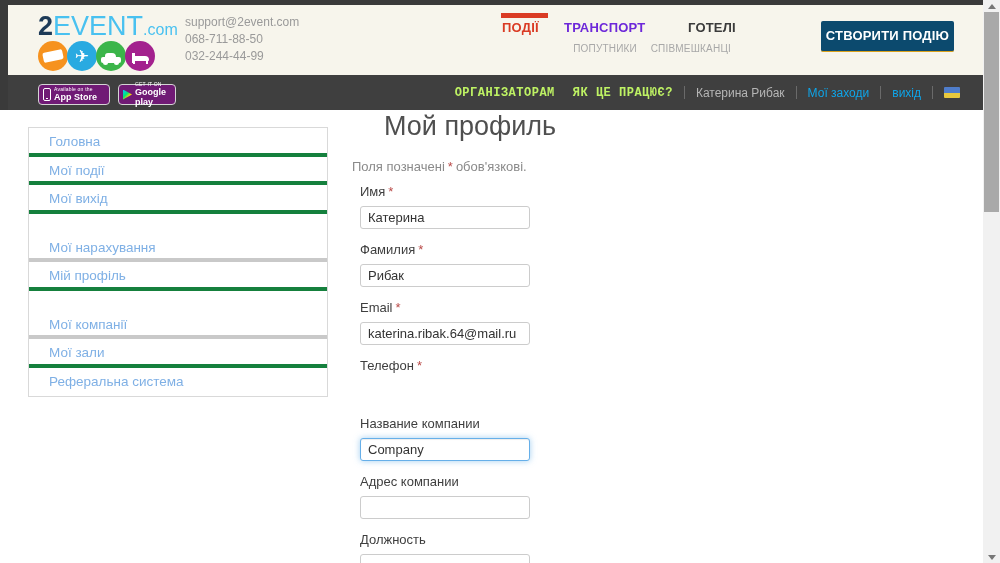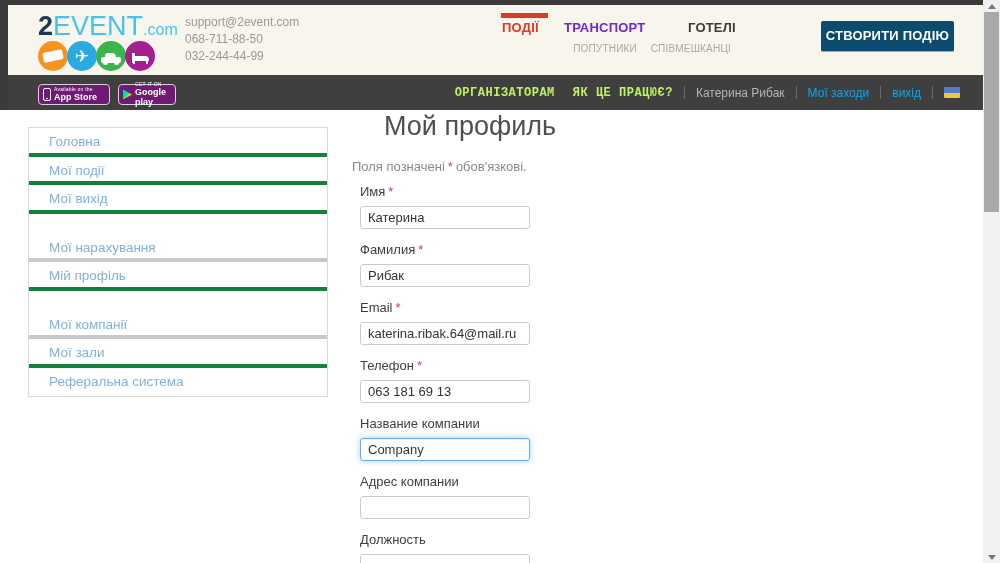--- a/index.html
+++ b/index.html
@@ -227,21 +227,20 @@
   <input type="text" value="Рибак" style="">
 </div>
 
 <div class="field f2">
   <label><span>Email</span><span class="star">*</span></label>
   <input type="text" value="katerina.ribak.64@mail.ru" style="">
 </div>
 
 <div class="field f3">
   <label><span>Телефон</span><span class="star">*</span></label>
-  <input type="text" value="063 181 69 13" style="">
 </div>
 
 <div class="field f4">
   <label><span>Название компании</span></label>
   <input type="text" class="focused" value="Company" style="">
 </div>
 
 <div class="field f5">
   <label><span>Адрес компании</span></label>
   <input type="text" value="" style="">

